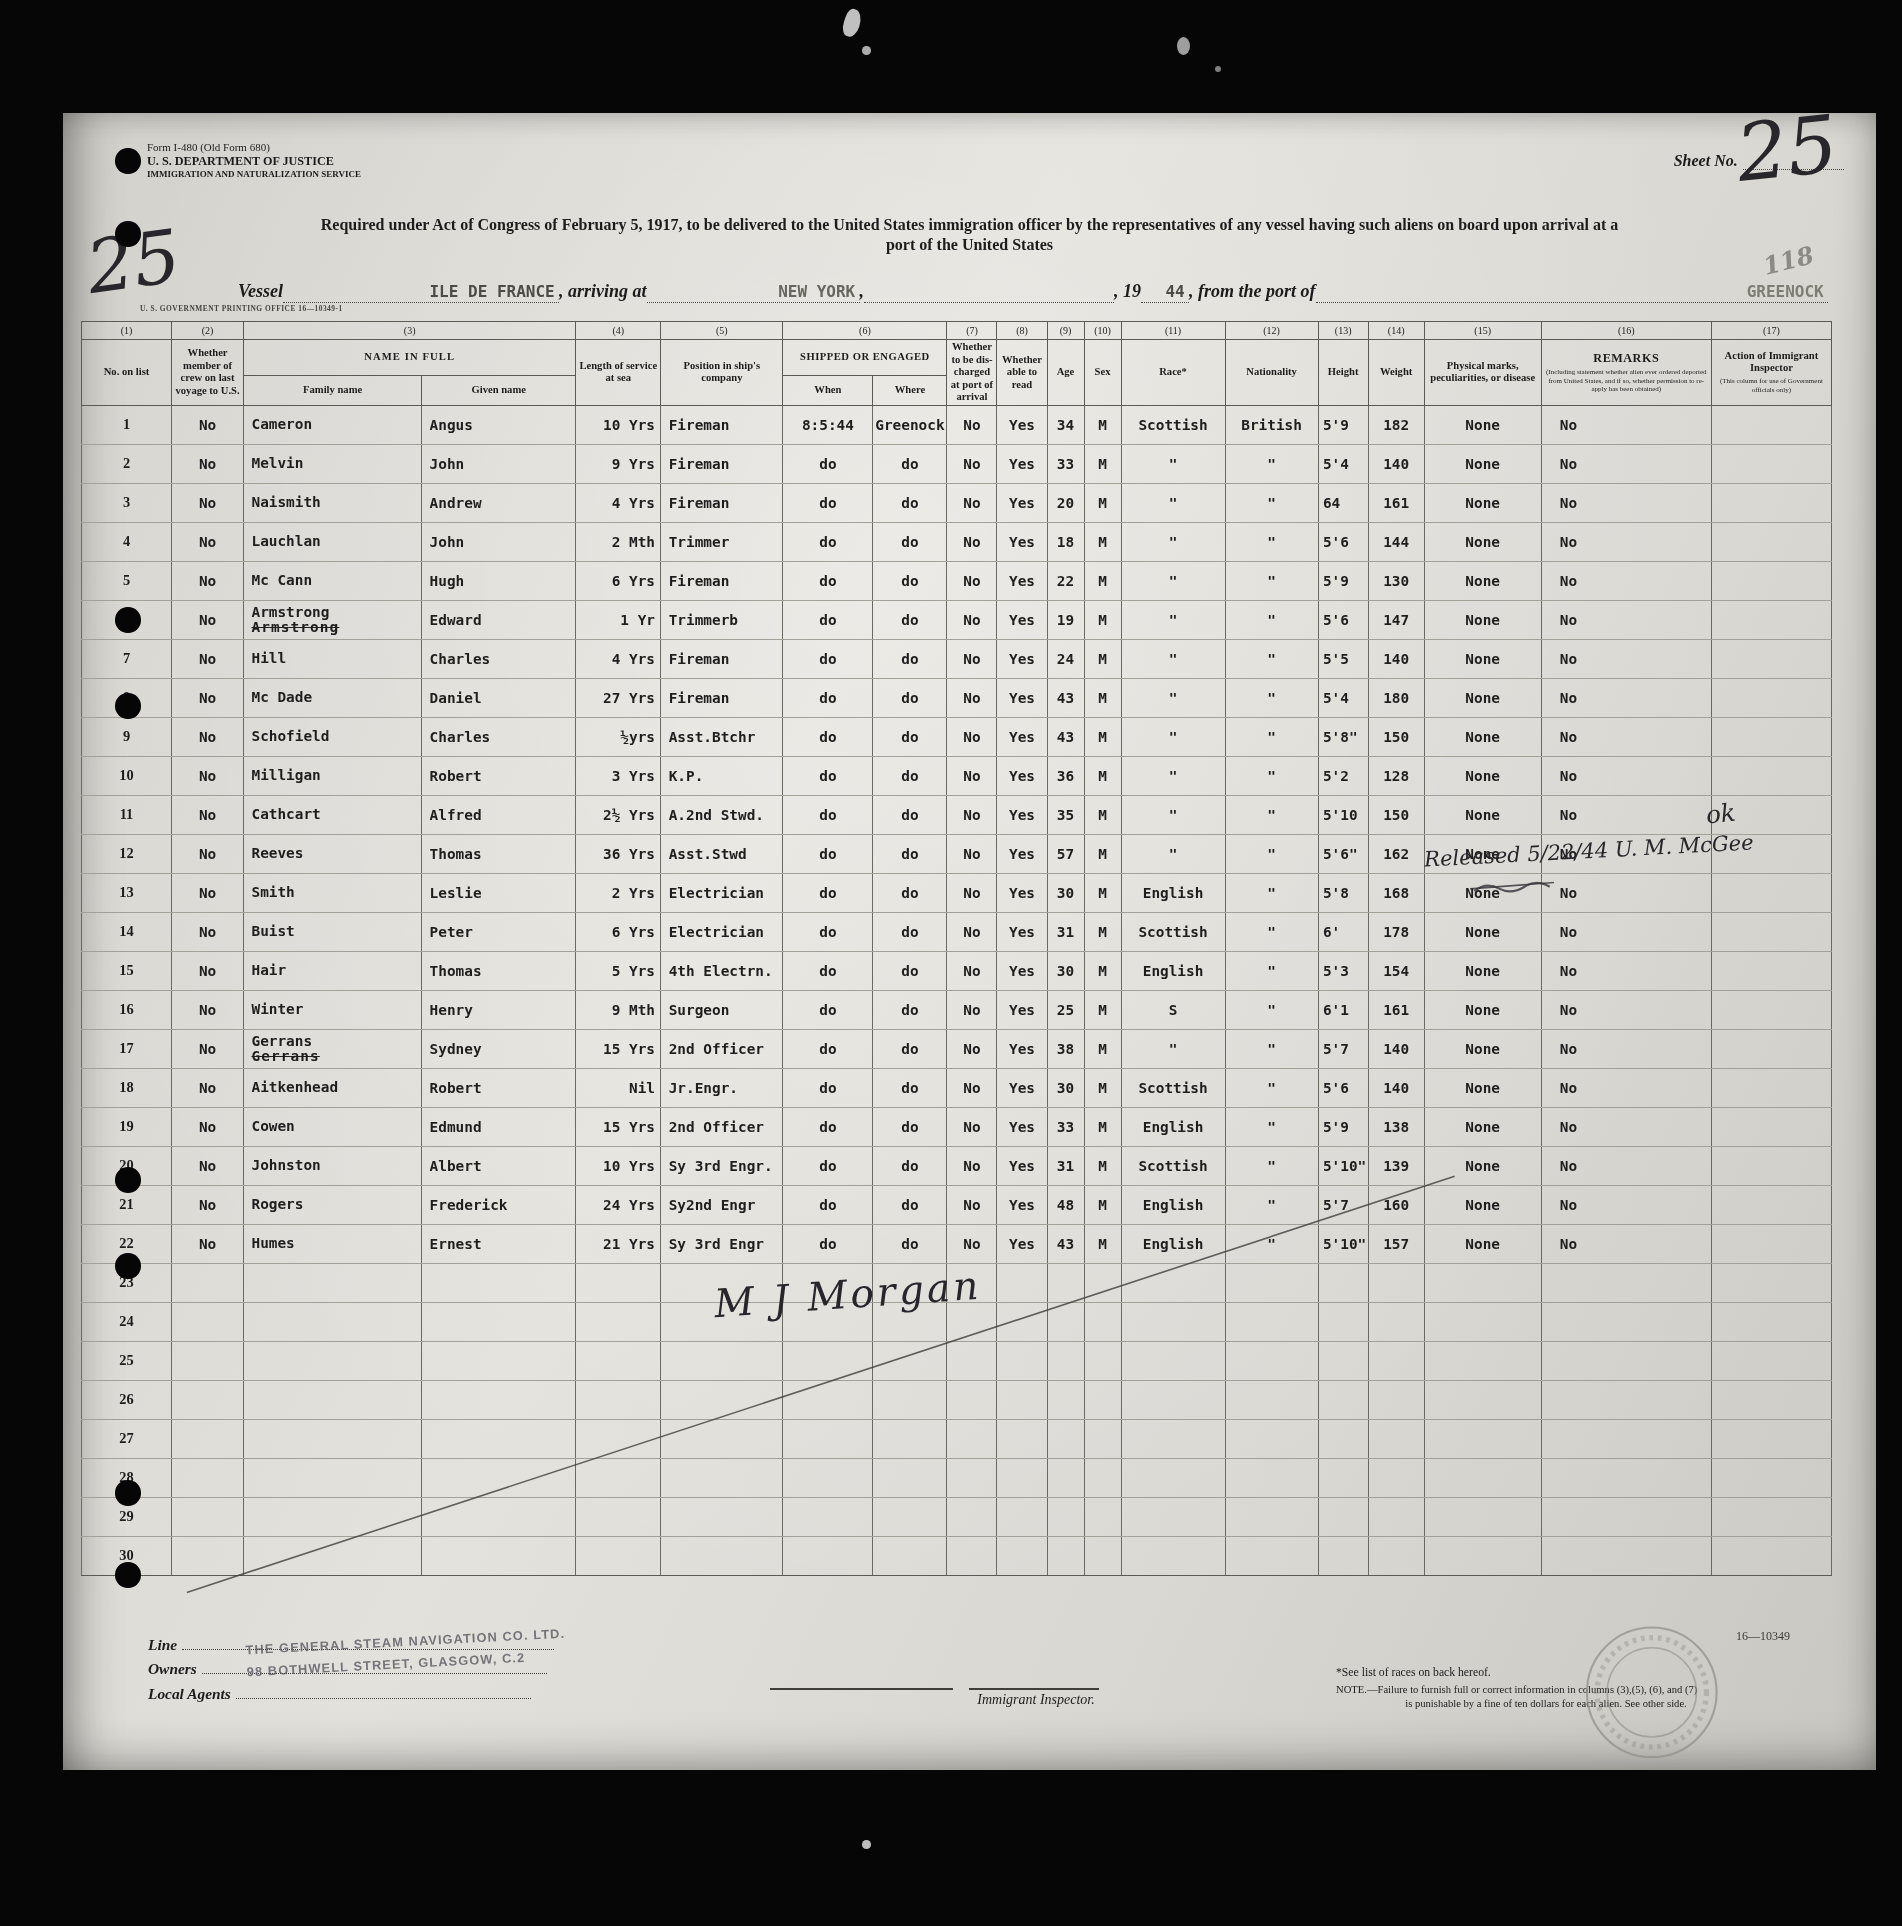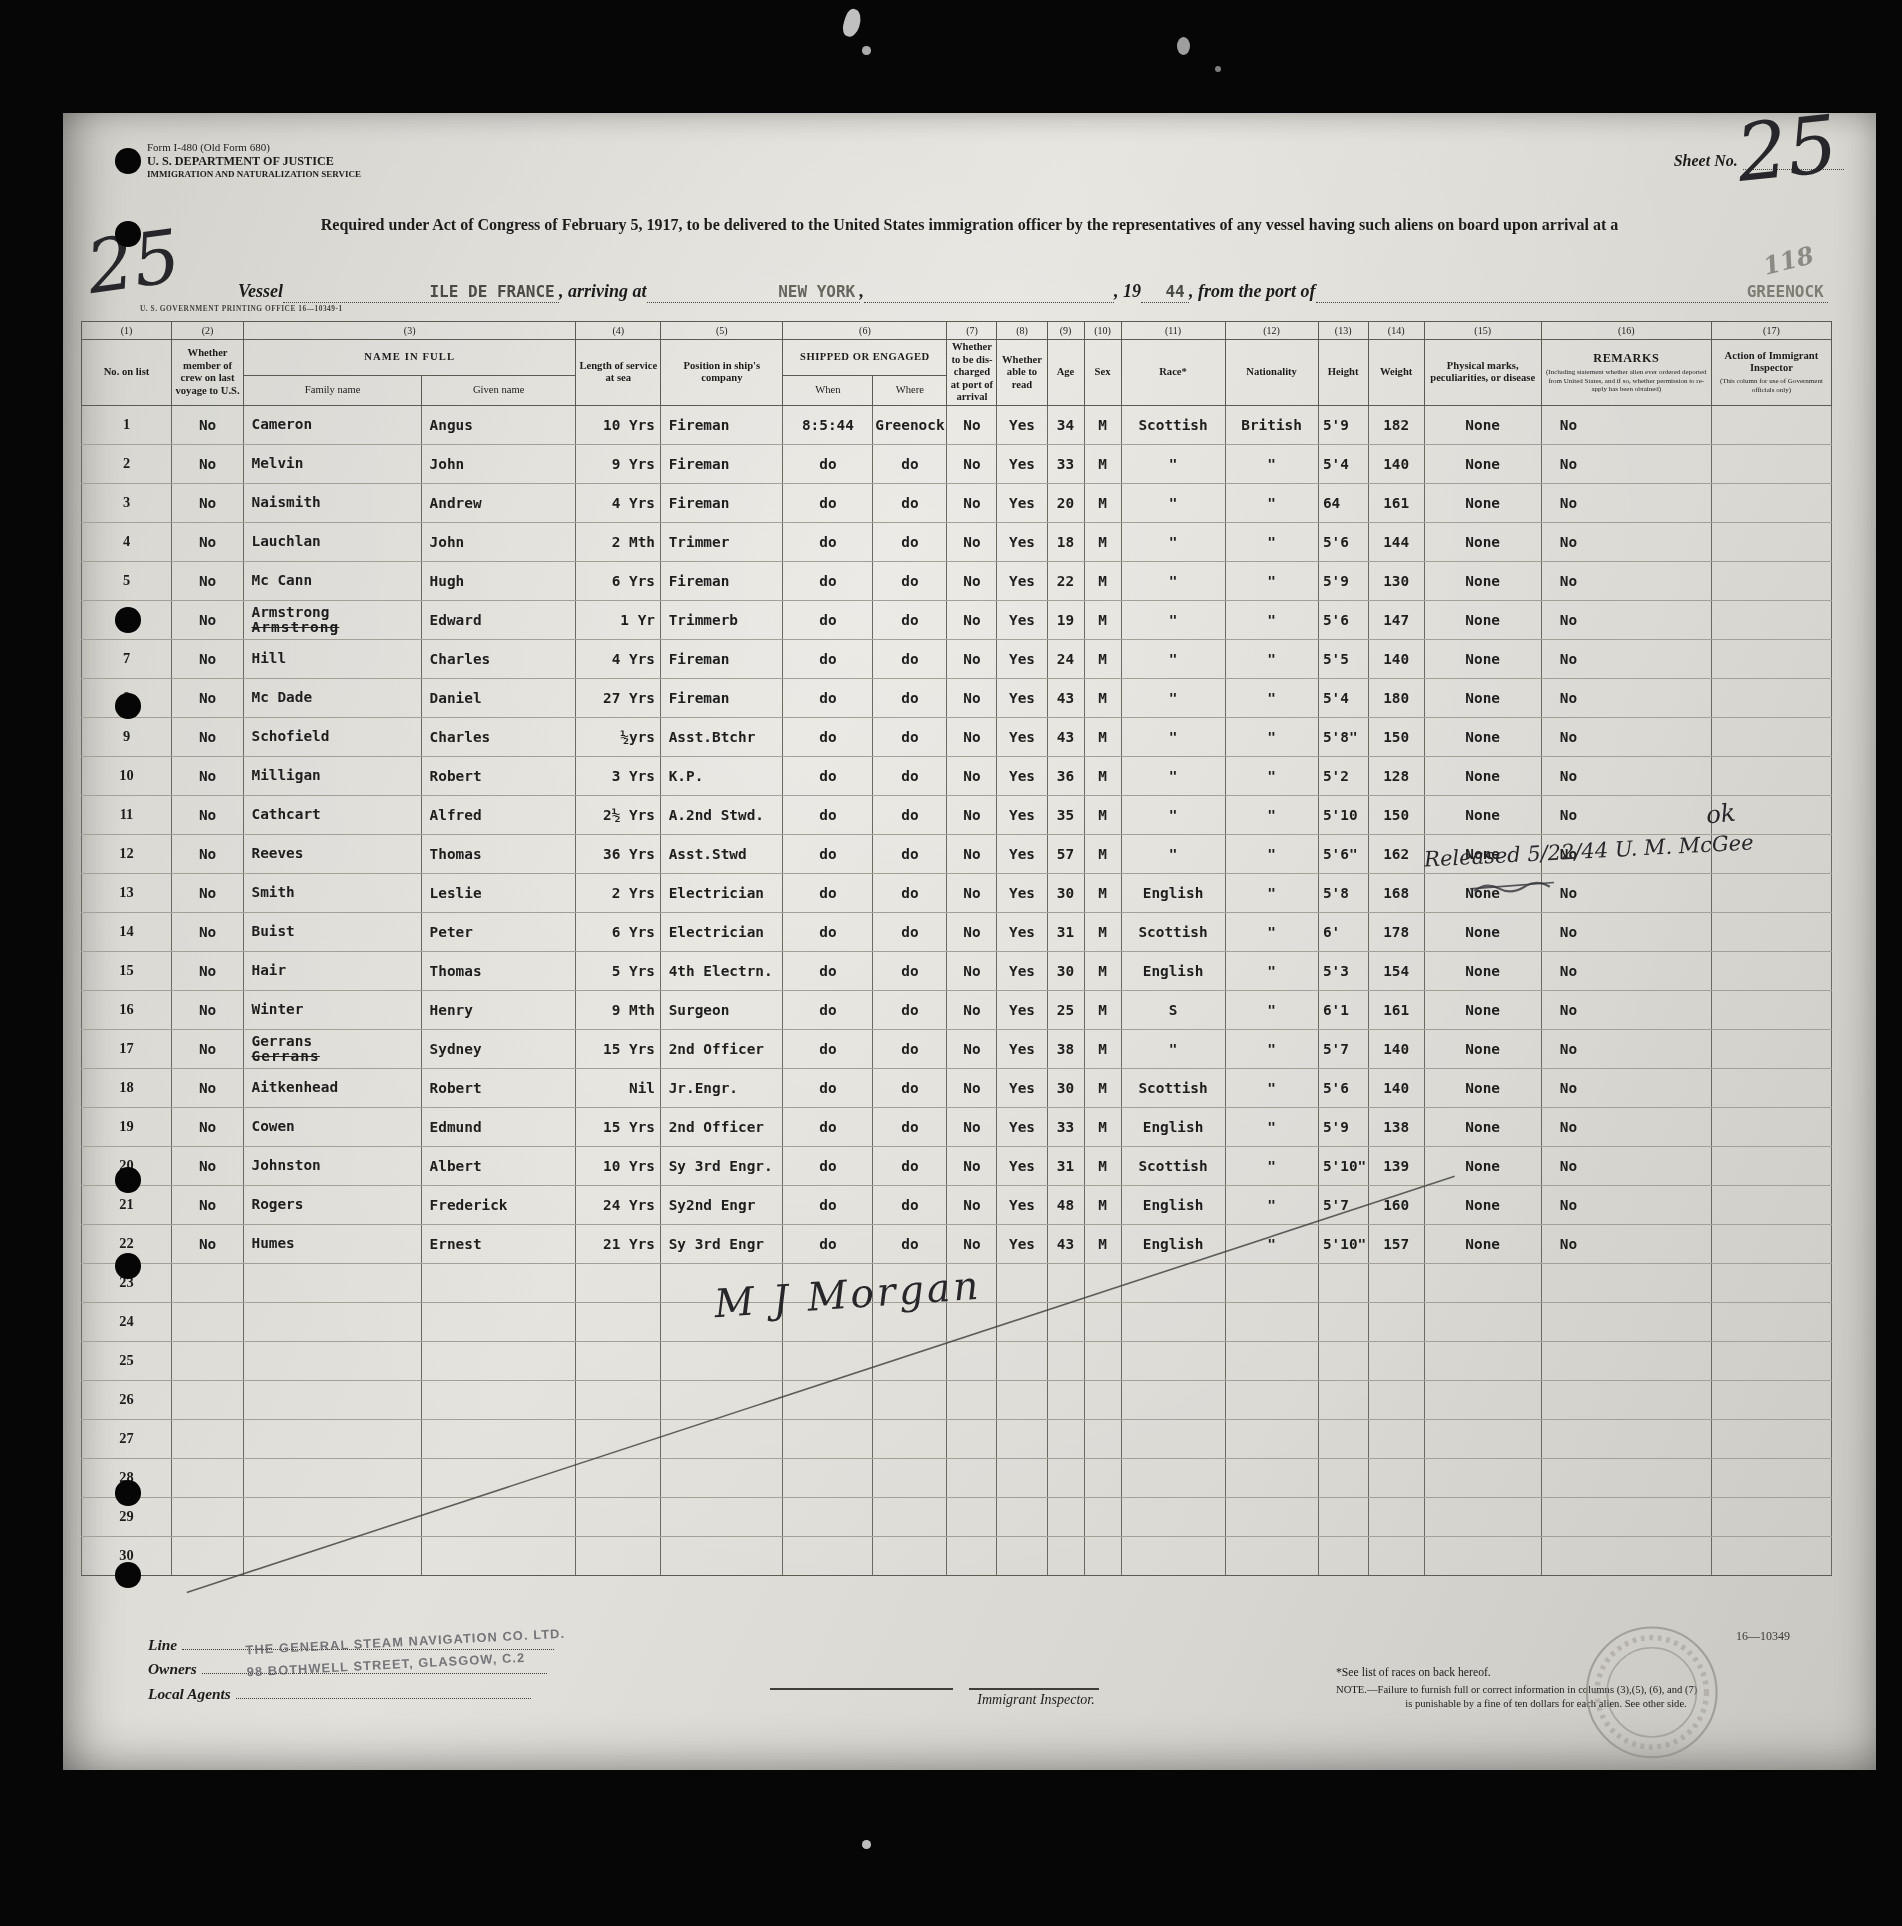--- a/index.html
+++ b/index.html
@@ -51,21 +51,21 @@
   .t-dark{color:#4c4c47}
   .t-fade{color:#67675f}
   .t-fade2{color:#7d7d74}
   .printing-office{left:77px;top:191px;font-size:7.4px;letter-spacing:0.5px;color:#45453f;font-weight:700}
 
   
   .manifest{left:18px;top:208px;width:1751px;border-collapse:collapse;table-layout:fixed;background:rgba(255,255,255,.05)}
   .manifest th{border:1.1px solid #5b5b54;font-weight:700;vertical-align:middle;text-align:center;padding:1.1px 2.1px;line-height:1.18}
   .manifest .nums th{height:18px;font-size:10px;font-weight:400}
   .manifest .labels th{font-size:10.6px}
-  .manifest .subs th{height:30px;font-size:10.6px;font-weight:400}
+  .manifest .subs th{height:30px;font-size:10.6px;font-weight:700}
   .h-name{font-size:12.8px;letter-spacing:1.1px}
   .h-shipped{font-size:11px;letter-spacing:0.5px}
   .h-remarks .h-title{font-size:12.2px;letter-spacing:0.5px}
   .h-note{font-size:7px;font-weight:400;line-height:1.25;margin-top:2.7px}
   .h-action .h-title2{font-size:10.6px}
   .manifest td{height:39px;border-left:1.1px solid #6a6a62;border-right:1.1px solid #6a6a62;border-bottom:1.1px solid #a3a197;vertical-align:middle;font-size:14.4px;overflow:hidden;white-space:nowrap}
   .manifest tbody tr:last-child td{border-bottom:1.1px solid #5b5b54}
   td.typed{font-family:"DejaVu Sans Mono",monospace;font-weight:700}
   .c-no{font-weight:700;font-size:14px;text-align:center}
   .c-crew,.c-when,.c-where,.c-disch,.c-read,.c-age,.c-sex,.c-race,.c-nat,.c-wgt,.c-marks{text-align:center}
@@ -129,20 +129,21 @@
 
   <div class="sheet-no">
     <span class="sn-label">Sheet No.</span>
     <span class="sn-line"></span>
   </div>
   <div class="hand sheet-no-written">25</div>
 
 
   <div class="subtitle">
     <div>Required under Act of Congress of February 5, 1917, to be delivered to the United States immigration officer by the representatives of any vessel having such aliens on board upon arrival at a</div>
+    <div>port of the United States</div>
   </div>
 
   <div class="hand page-no-written">25</div>
   <div class="hand faint-number">118</div>
 
   <div class="vessel-line">
     <span class="vl-label">Vessel</span>
     <span class="vl-fill w1"><span class="typed t-dark">ILE DE FRANCE</span></span>
     <span class="vl-label">, arriving at</span>
     <span class="vl-fill w2"><span class="typed t-fade">NEW YORK</span></span>

